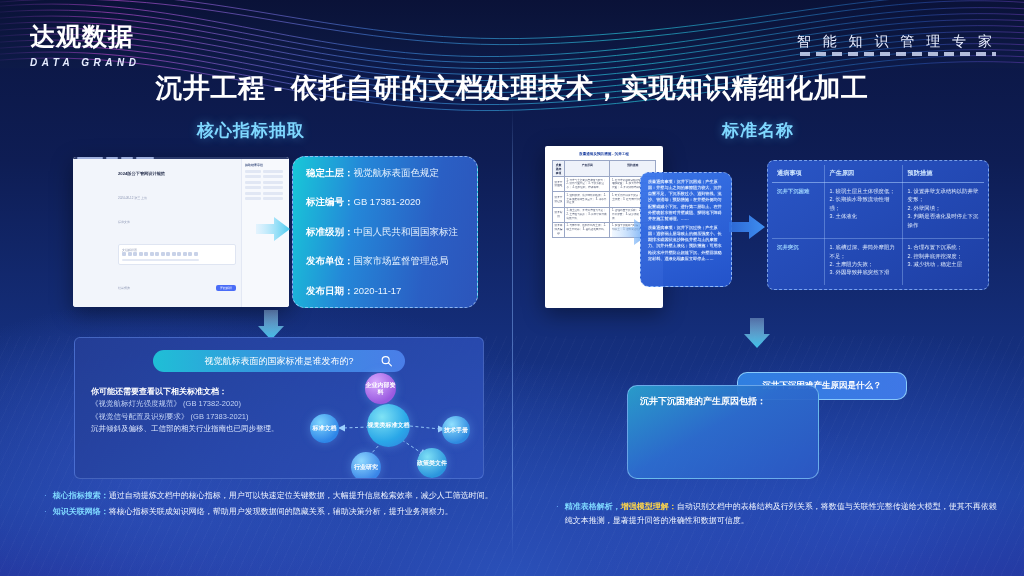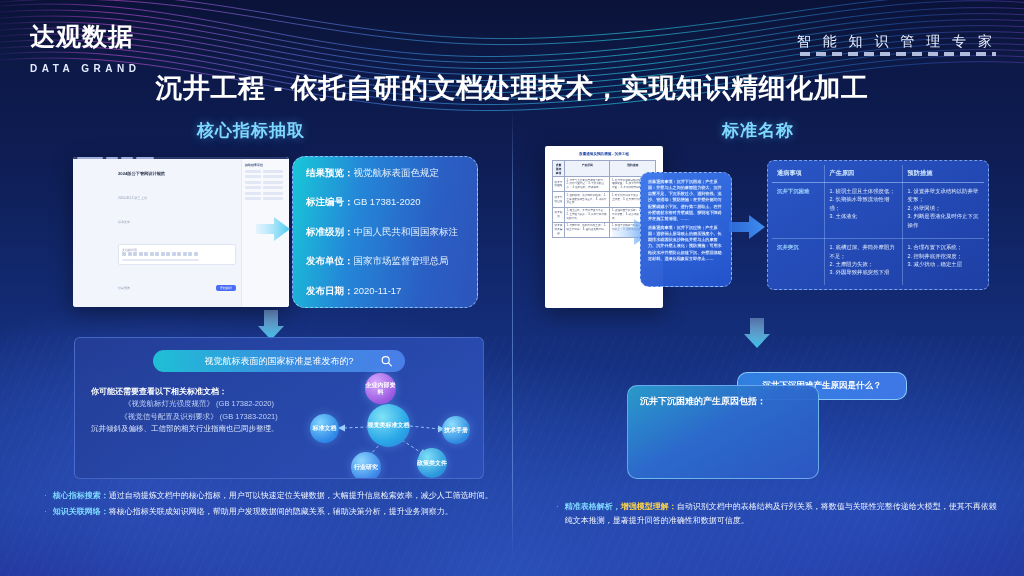--- a/index.html
+++ b/index.html
@@ -41,21 +41,21 @@
     background: radial-gradient(ellipse at center, rgba(52,92,214,.38), rgba(52,92,214,0) 70%);
   }
 
   
   .logo { position:absolute; left:30px; top:20px; }
   .logo-cn {
     font-size: 25px; font-weight: 700; color:#ffffff; letter-spacing:1px;
     font-family:"Liberation Sans","DejaVu Sans",sans-serif;
   }
   .logo-en {
-    font-size: 10px; color:#e5ecff; letter-spacing: 4.5px; margin-top:10px; font-weight:600;
+    font-size: 10px; color:#e5ecff; letter-spacing: 4.5px; margin-top:4px; font-weight:600;font-style:italic;
   }
   .tagline {
     position:absolute; right:28px; top:33px;
     color:#e8eeff; font-size:14px; letter-spacing:4px; font-weight:500;
   }
   .tagline-dashes {
     position:absolute; right:28px; top:52px; width:196px; height:4px;
     background: repeating-linear-gradient(90deg,#cfd9f5 0 10px, rgba(0,0,0,0) 10px 16px);
     opacity:.85;
   }
@@ -157,21 +157,21 @@
     display:flex; align-items:center; justify-content:center;
     color:#ffffff; font-size:9px;
   }
   .search-icon {
     position:absolute; right:12px; top:50%; transform:translateY(-50%);
     width:13px; height:13px;
   }
   .qa-text { position:absolute; left:16px; top:44px; width:216px; color:#dfe9ff; font-size:8px; line-height:1.65; }
   .qa-text .hl { color:#ffd64a; font-weight:700; }
   .qa-text .bold { color:#ffffff; font-weight:700; }
-  .qa-text .dim { color:#c2d2f5;text-align:center; }
+  .qa-text .dim { color:#c2d2f5; }
   .qa-sub { font-size:7.5px; }
 
   
   .kg { position:absolute; right:6px; top:38px; width:170px; height:100px; }
   .kg-node {
     position:absolute; border-radius:50%;
     display:flex; align-items:center; justify-content:center; text-align:center;
     color:#ffffff; font-size:6px; line-height:1.15; font-weight:600;
     box-shadow: 0 0 10px rgba(120,190,255,.35);
   }
@@ -401,21 +401,21 @@
         <linearGradient id="ag1" x1="0" y1="0" x2="1" y2="0">
       <stop offset="0%" stop-color="#bfe9ff" stop-opacity=".35"></stop>
           <stop offset="100%" stop-color="#3fc8ef" stop-opacity=".95"></stop>
     </linearGradient>
       </defs>
     <path d="M0,8 L18,8 L18,1 L34,13 L18,25 L18,18 L0,18 Z" fill="url(#ag1)"></path>
   </svg>
 
   <div class="info-card">
     <div class="info-row">
-      <span class="info-k">结果预览：</span><span class="info-v">视觉航标表面色规定</span>
+      <span class="info-k">稳定土层：</span><span class="info-v">视觉航标表面色规定</span>
     </div>
     <div class="info-row">
       <span class="info-k">标注编号：</span><span class="info-v">GB 17381-2020</span>
     </div>
     <div class="info-row">
       <span class="info-k">标准级别：</span><span class="info-v">中国人民共和国国家标注</span>
     </div>
     <div class="info-row">
       <span class="info-k">发布单位：</span><span class="info-v">国家市场监督管理总局</span>
     </div>

